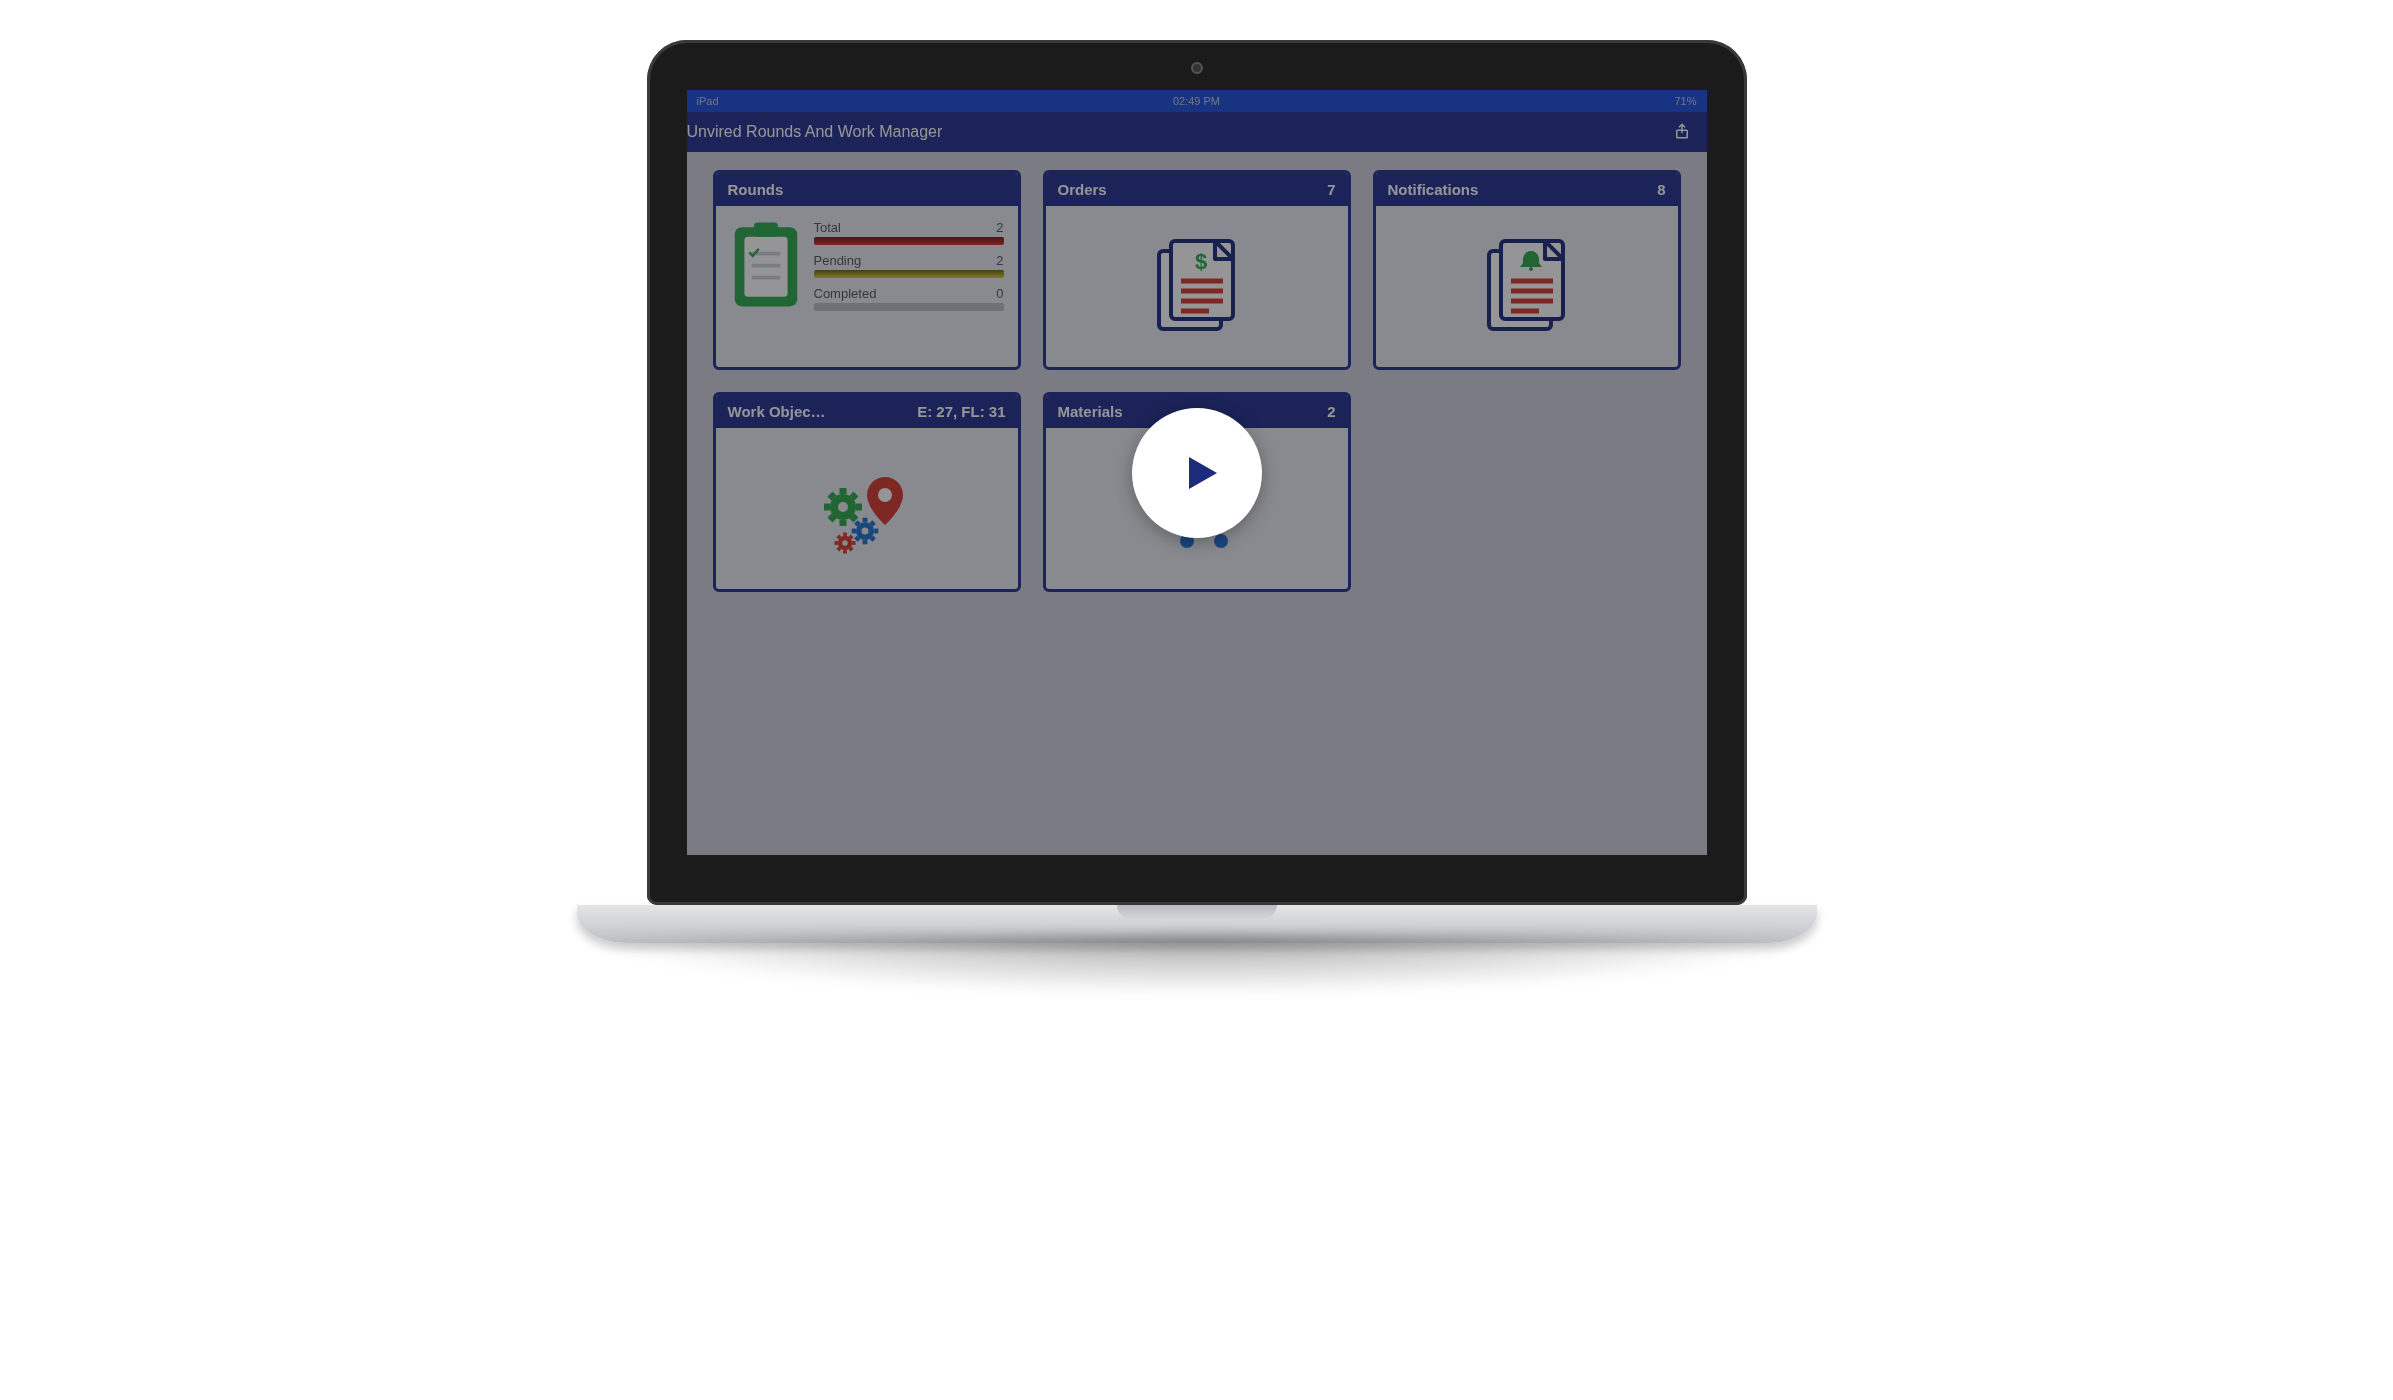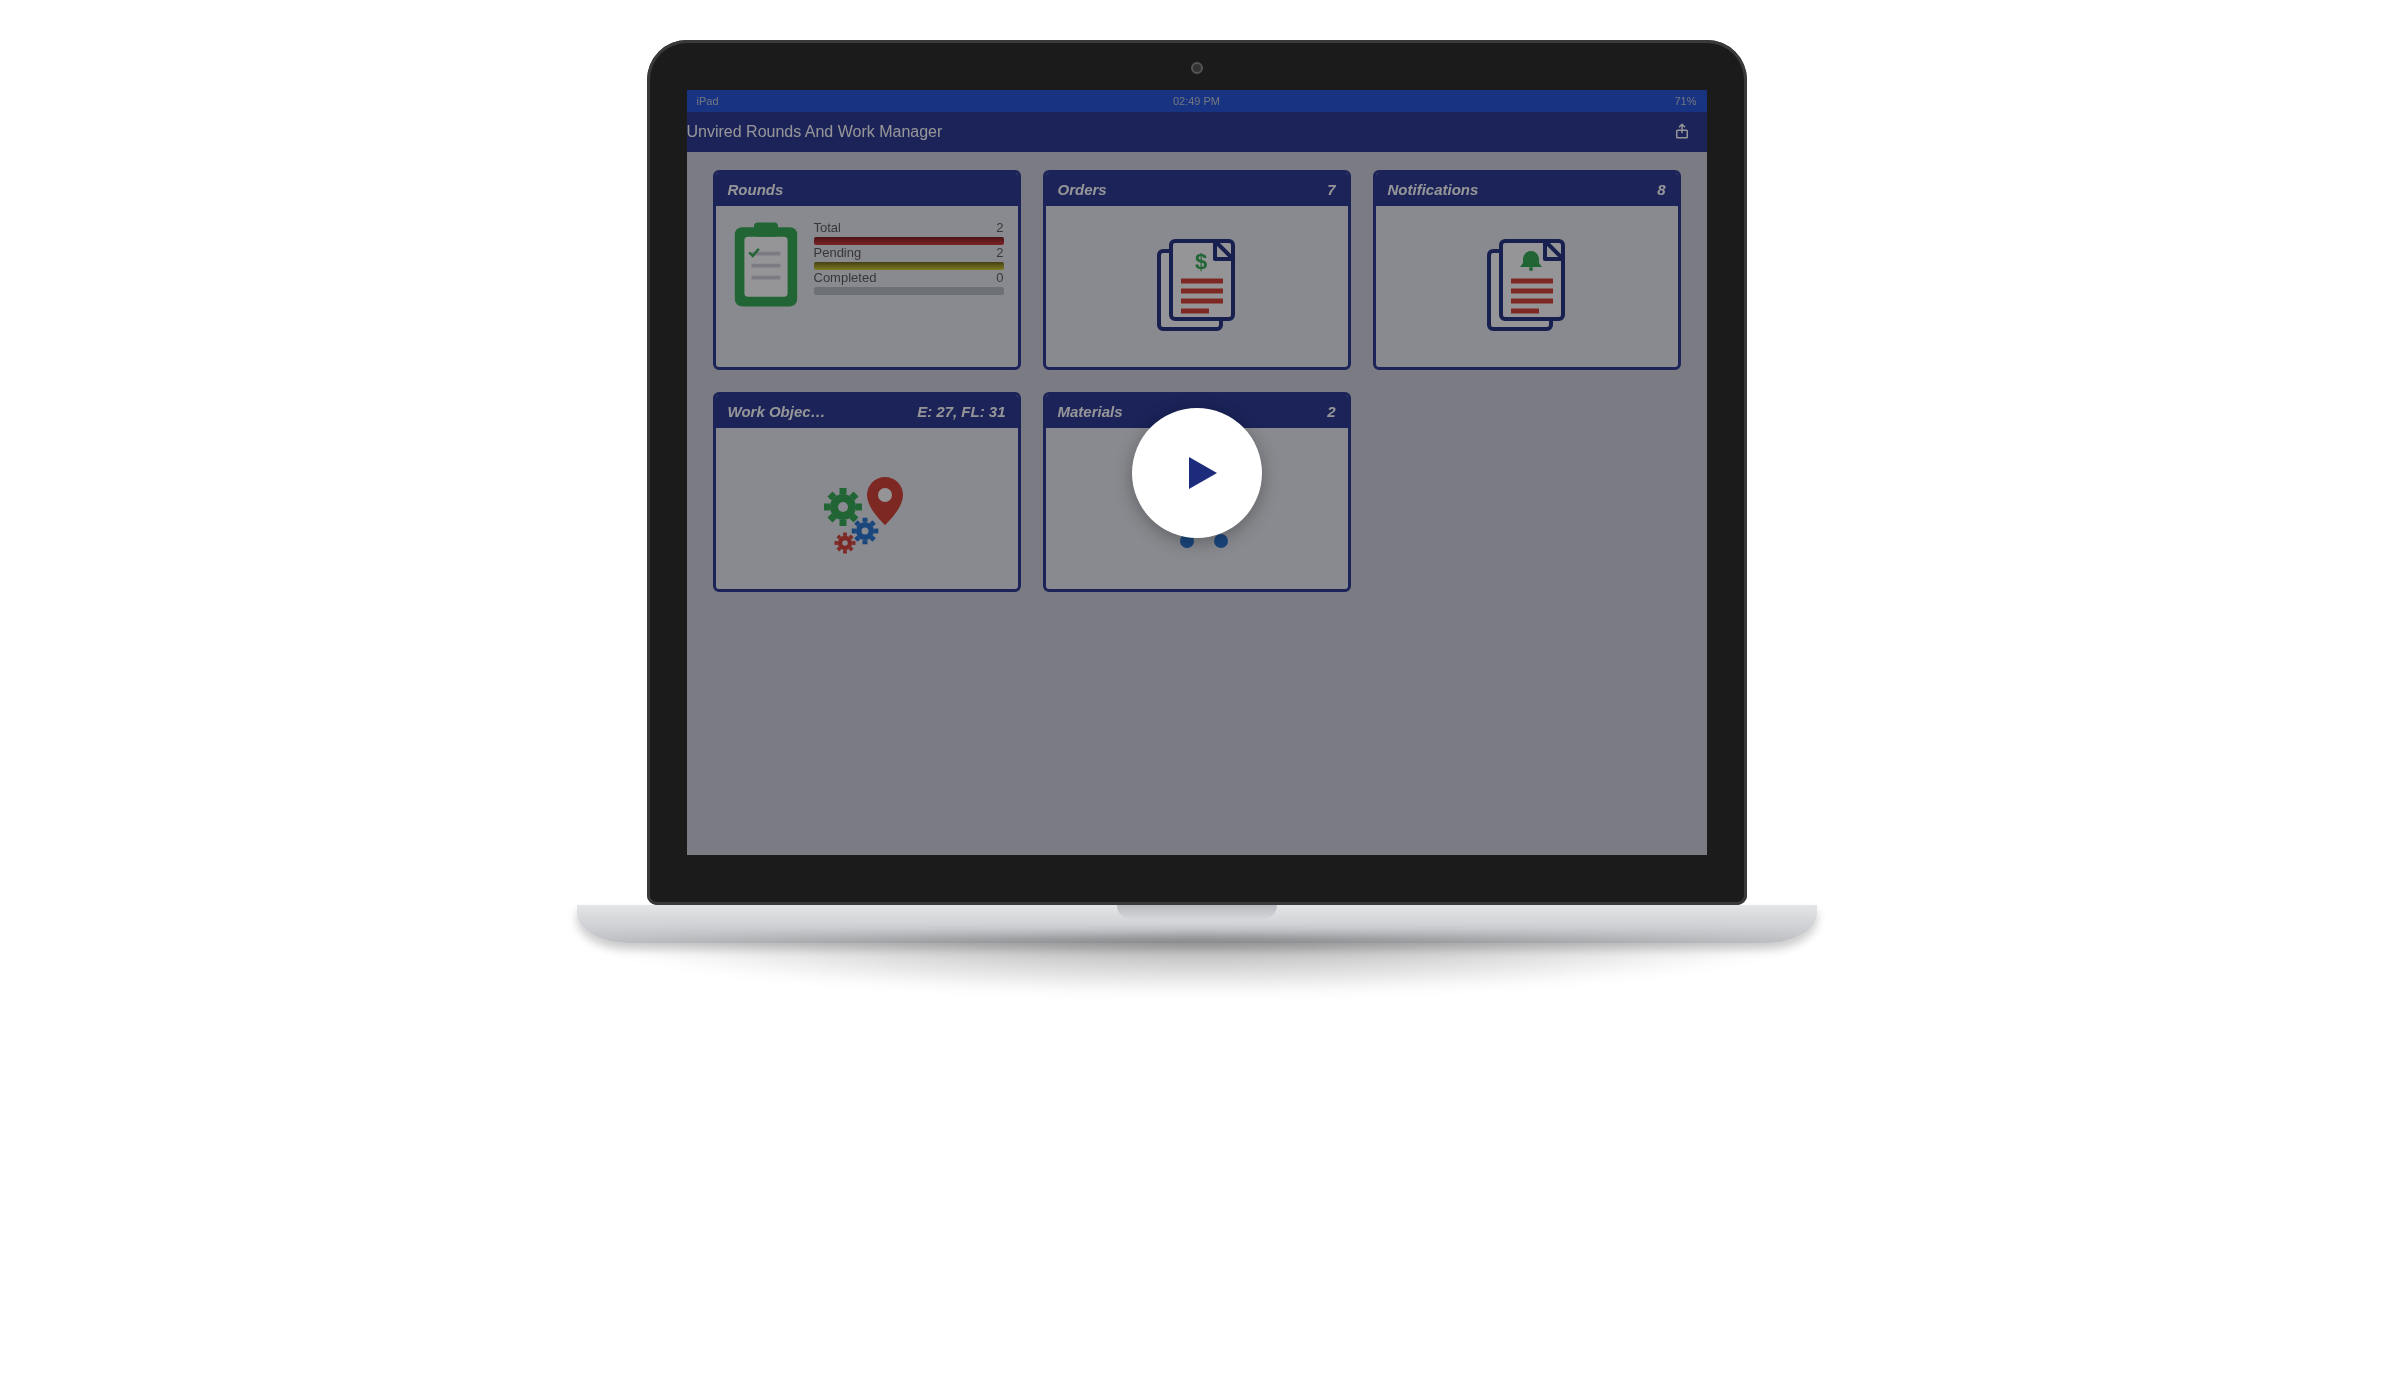--- a/index.html
+++ b/index.html
@@ -14,28 +14,28 @@
   .shadow { height: 60px; background: radial-gradient(ellipse at center top, rgba(0,0,0,.35), rgba(0,0,0,0) 70%); margin: -8px -70px 0; filter: blur(6px); }
 
   
   .ipad-status { height: 22px; background: #1d4ed8; color:#bfc6d4; font-size:11px; display:flex; justify-content:space-between; align-items:center; padding:0 10px; position:relative; }
   .ipad-status .center { position:absolute; left:50%; transform:translateX(-50%); }
   .navbar { height: 40px; background: #22318f; color: #fff; display: flex; align-items: center; justify-content: flex-start; font-size: 16px; position: relative; }
   .navbar .right-icon { position: absolute; right: 16px; top: 50%; transform: translateY(-50%); width: 18px; height: 20px; }
 
   .dashboard { padding: 18px 26px; display: grid; grid-template-columns: repeat(3, 1fr); gap: 22px; }
   .card { border: 3px solid #22318f; border-radius: 6px; background: #e9ebf0; display:flex; flex-direction:column; overflow:hidden; height: 200px; }
-  .card-header { background: #22318f; color:#fff; font-size:15px; font-weight:600; padding:8px 12px; display:flex; justify-content:space-between; align-items:center;font-style:italic; }
+  .card-header { background: #22318f; color:#fff; font-size:15px; font-weight:600; padding:8px 12px; display:flex; justify-content:space-between; align-items:center; }
   .card-header .count { font-weight:700; }
   .card-body { flex:1; display:flex; align-items:center; justify-content:center; padding:10px; position:relative; }
 
   
   .rounds-body { display:flex; gap:12px; align-items:flex-start; padding:14px; }
   .rounds-icon { width:72px; height:90px; }
-  .rounds-stats { flex:1; display:flex; flex-direction:column; font-size:12px; color:#555;text-align:center; }
+  .rounds-stats { flex:1; display:flex; flex-direction:column; gap:8px; font-size:12px; color:#555;text-align:center; }
   .stat-row { display:flex; flex-direction:column; gap:2px; }
   .stat-top { display:flex; justify-content:space-between; font-size:13px; }
   .stat-bar { height:8px; border-radius:2px; }
   .bar-red { background: linear-gradient(#7a1414,#d03030); }
   .bar-yellow { background: linear-gradient(#6b660e,#d7cf2f); }
   .bar-grey { background: #b9bcc5; }
 
   
   .overlay { position:absolute; inset:0; background: rgba(20,20,25,.45); pointer-events:none; }
   .play { position:absolute; left:50%; top:50%; transform:translate(-50%,-50%); width:130px; height:130px; background:#fff; border-radius:50%; display:flex; align-items:center; justify-content:center; box-shadow:0 4px 18px rgba(0,0,0,.3); cursor:pointer; }

